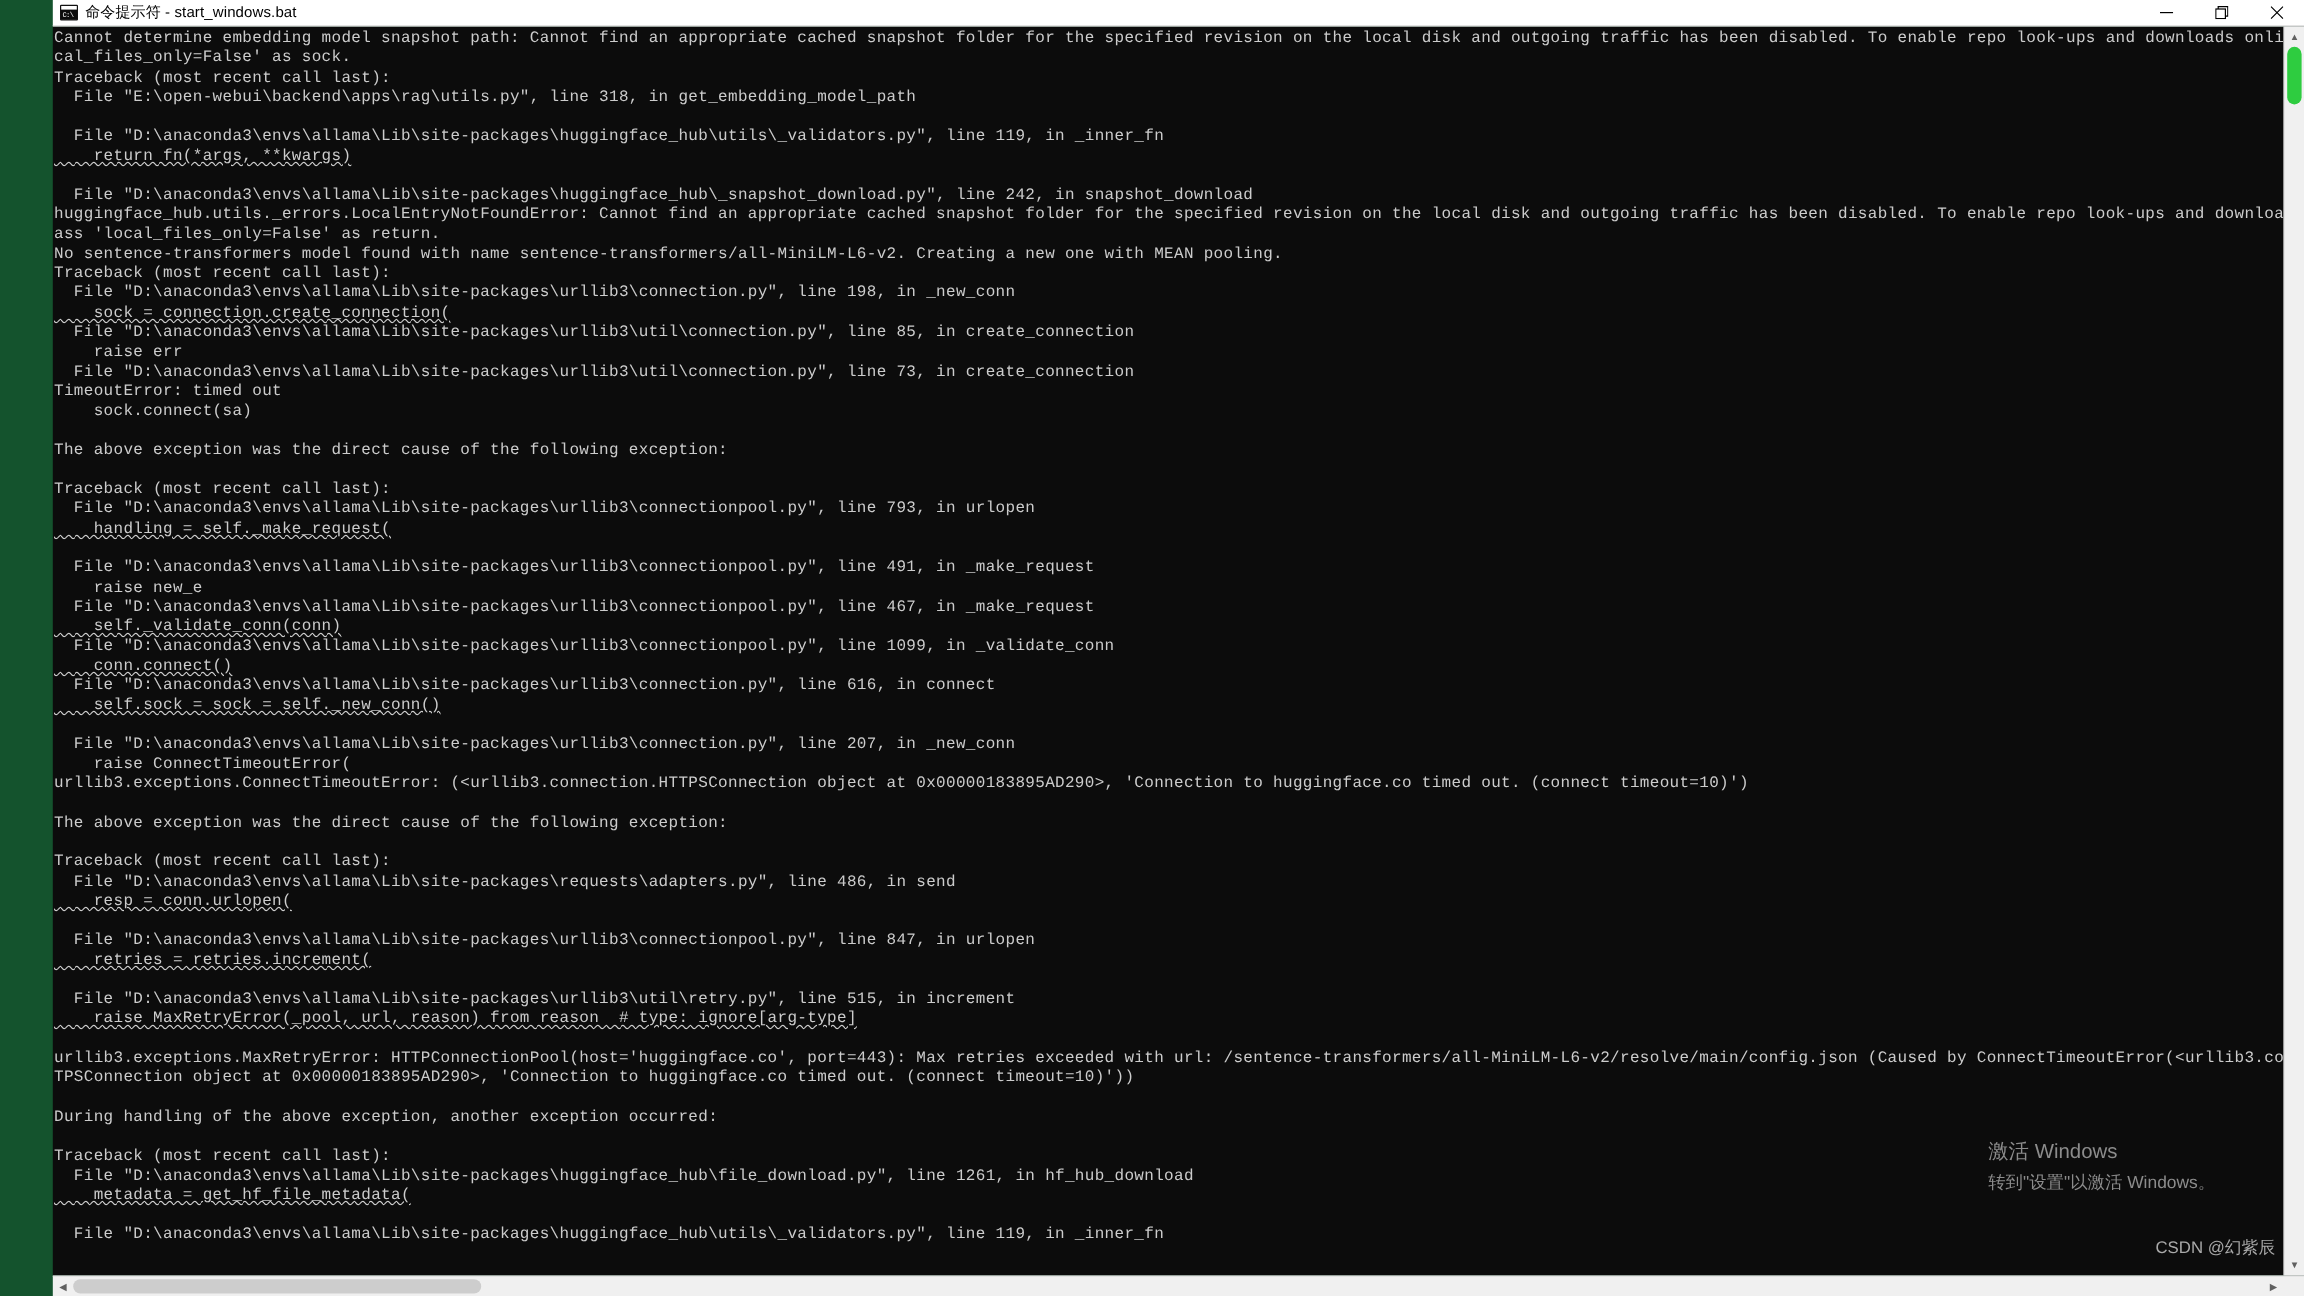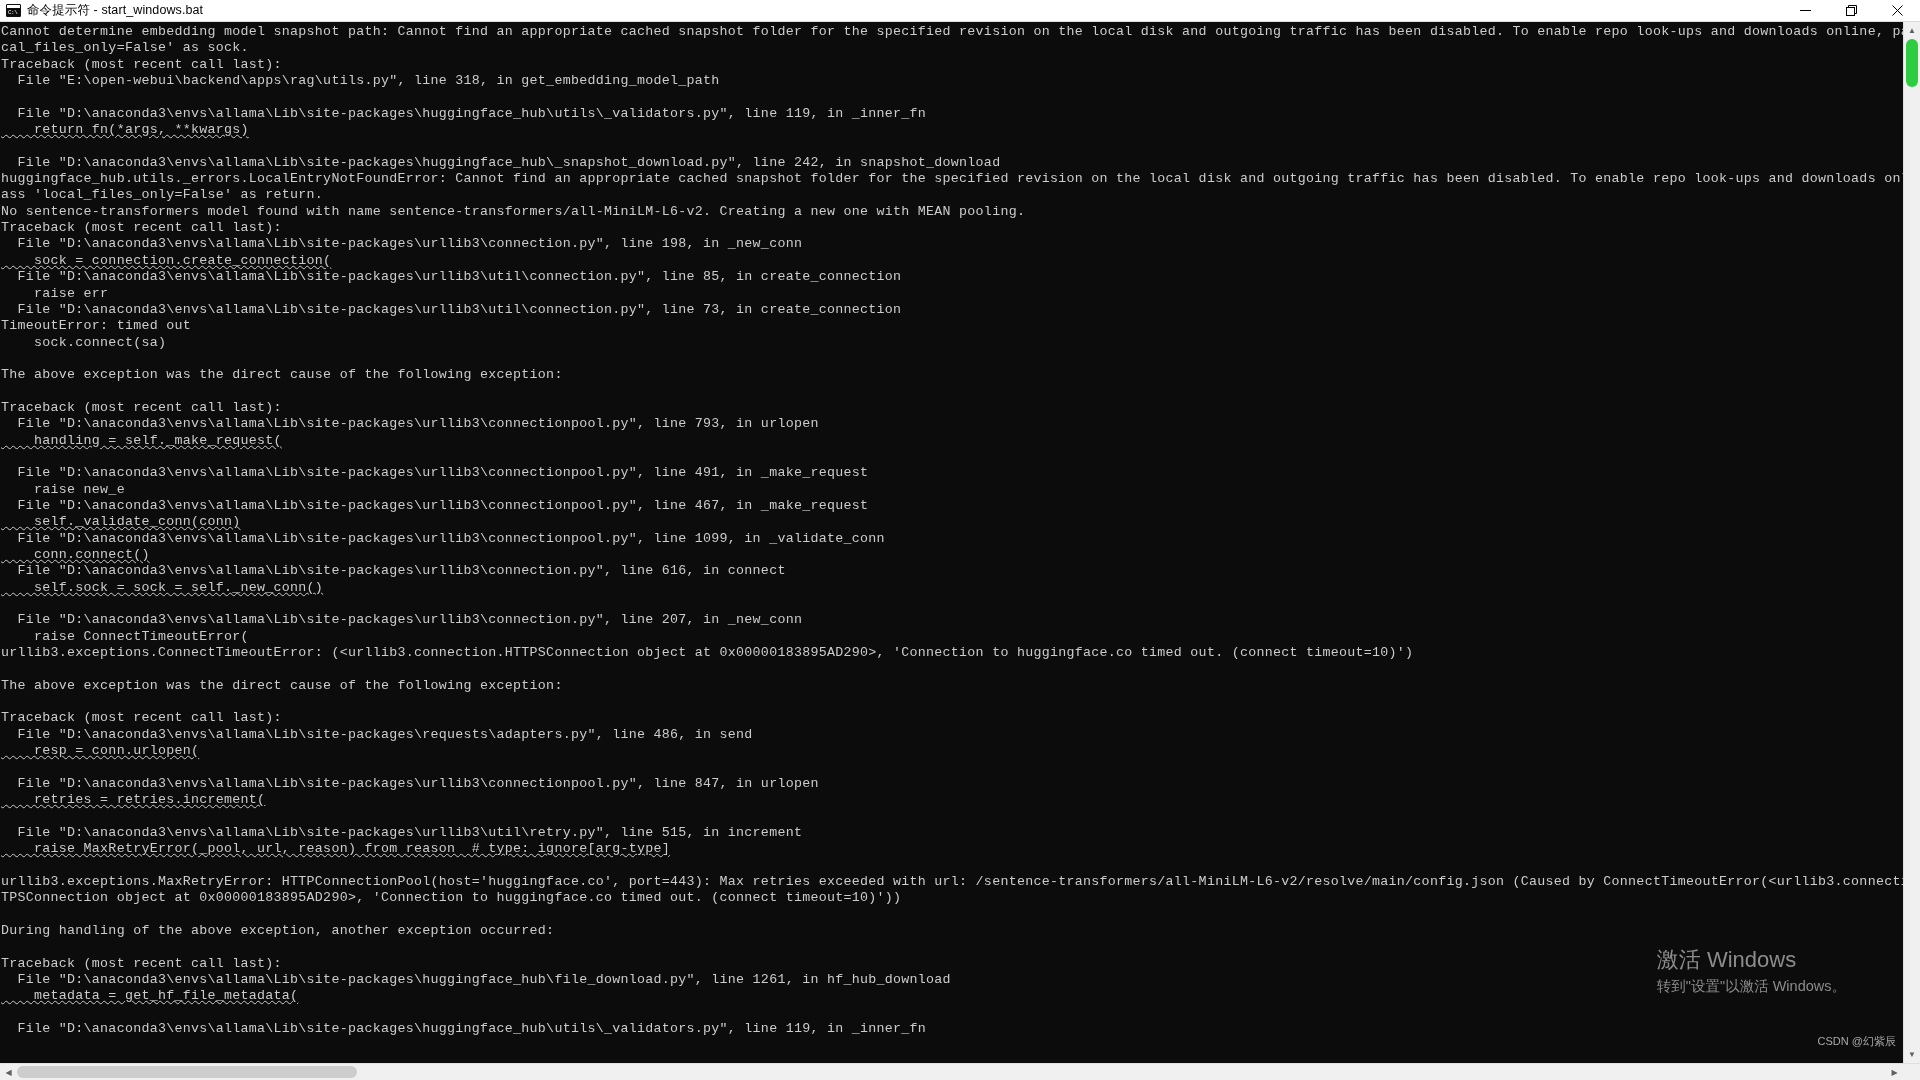--- a/index.html
+++ b/index.html
@@ -9,24 +9,25 @@
     width: 1920px;
     height: 1080px;
     overflow: hidden;
   }
   * { box-sizing: border-box; }
 
   .window {
     position: relative;
     width: 1920px;
     height: 1080px;
-    background: #84cc16;
+    background: #14532d;
     display: flex;
     flex-direction: column;
     font-family: "Liberation Sans", sans-serif;
+    padding-left: 44px;
   }
 
   
   .titlebar {
     height: 22px;
     min-height: 22px;
     background: #ffffff;
     display: flex;
     align-items: center;
     padding-left: 6px;
@@ -190,38 +191,38 @@
   .activate-watermark {
     position: absolute;
     right: 74px;
     bottom: 66px;
     text-align: left;
     pointer-events: none;
     user-select: none;
   }
   .activate-title {
     font-family: "Liberation Sans", sans-serif;
-    font-size: 22px;
+    font-size: 17px;
     color: #8c8c8c;
     line-height: 30px;
     white-space: nowrap;
   }
   .activate-sub {
     font-family: "Liberation Sans", sans-serif;
     font-size: 14.5px;
     color: #8c8c8c;
     line-height: 22px;
     white-space: nowrap;
   }
   .csdn-watermark {
     position: absolute;
     right: 24px;
     bottom: 14px;
     font-family: "Liberation Sans", sans-serif;
-    font-size: 11px;
+    font-size: 14px;
     color: #a9a9a9;
     white-space: nowrap;
     pointer-events: none;
     user-select: none;
   }
 </style>
 </head>
 <body>
 
 <div class="window">

